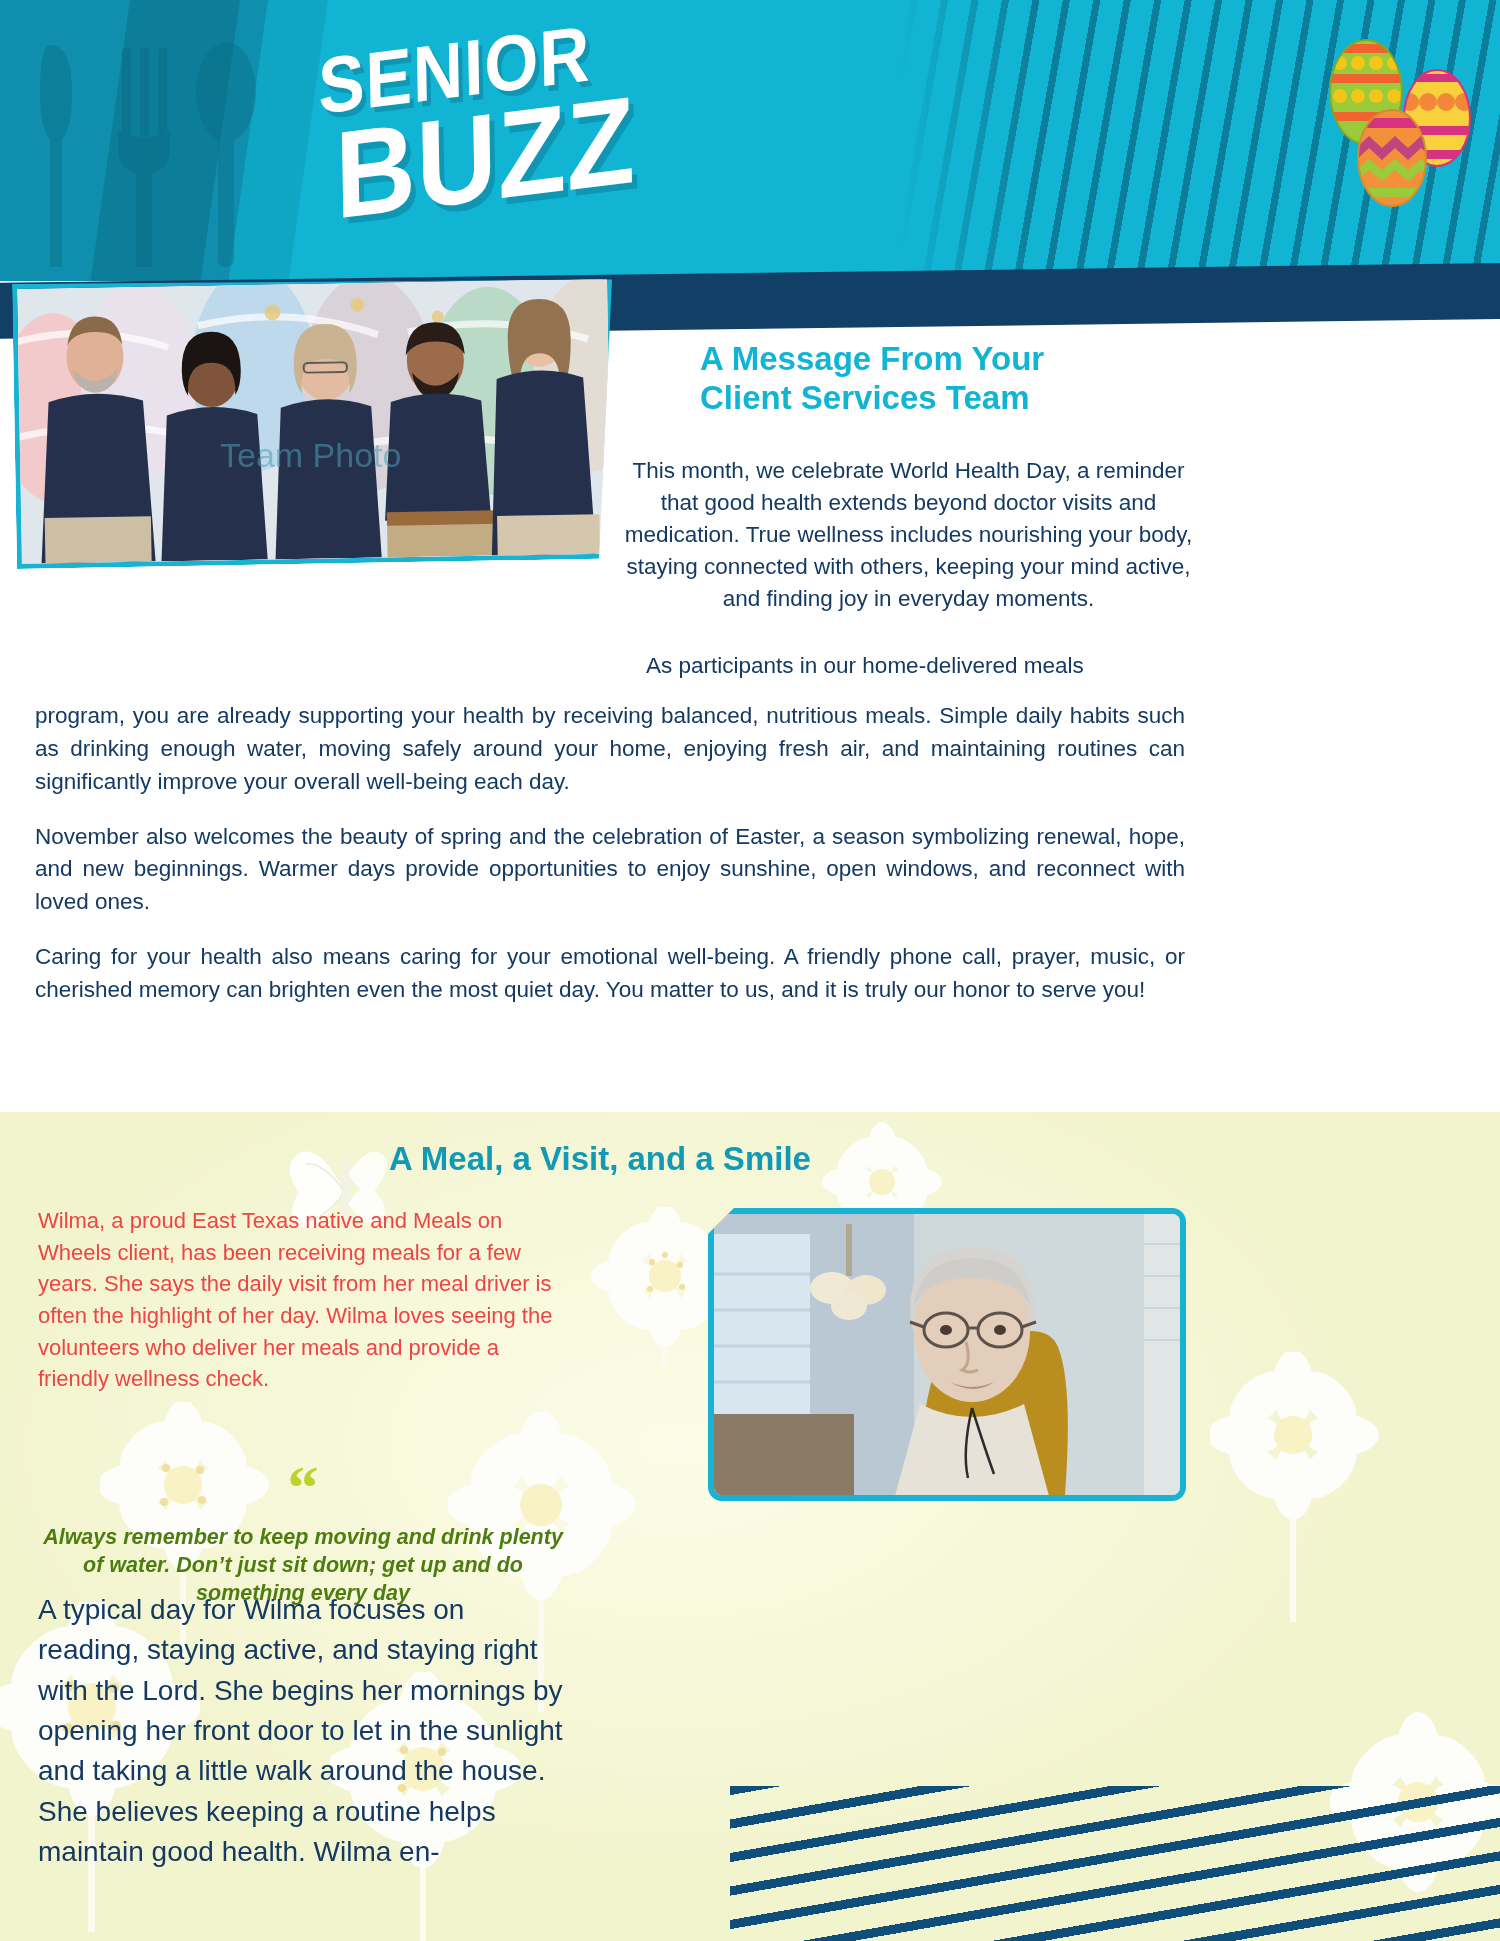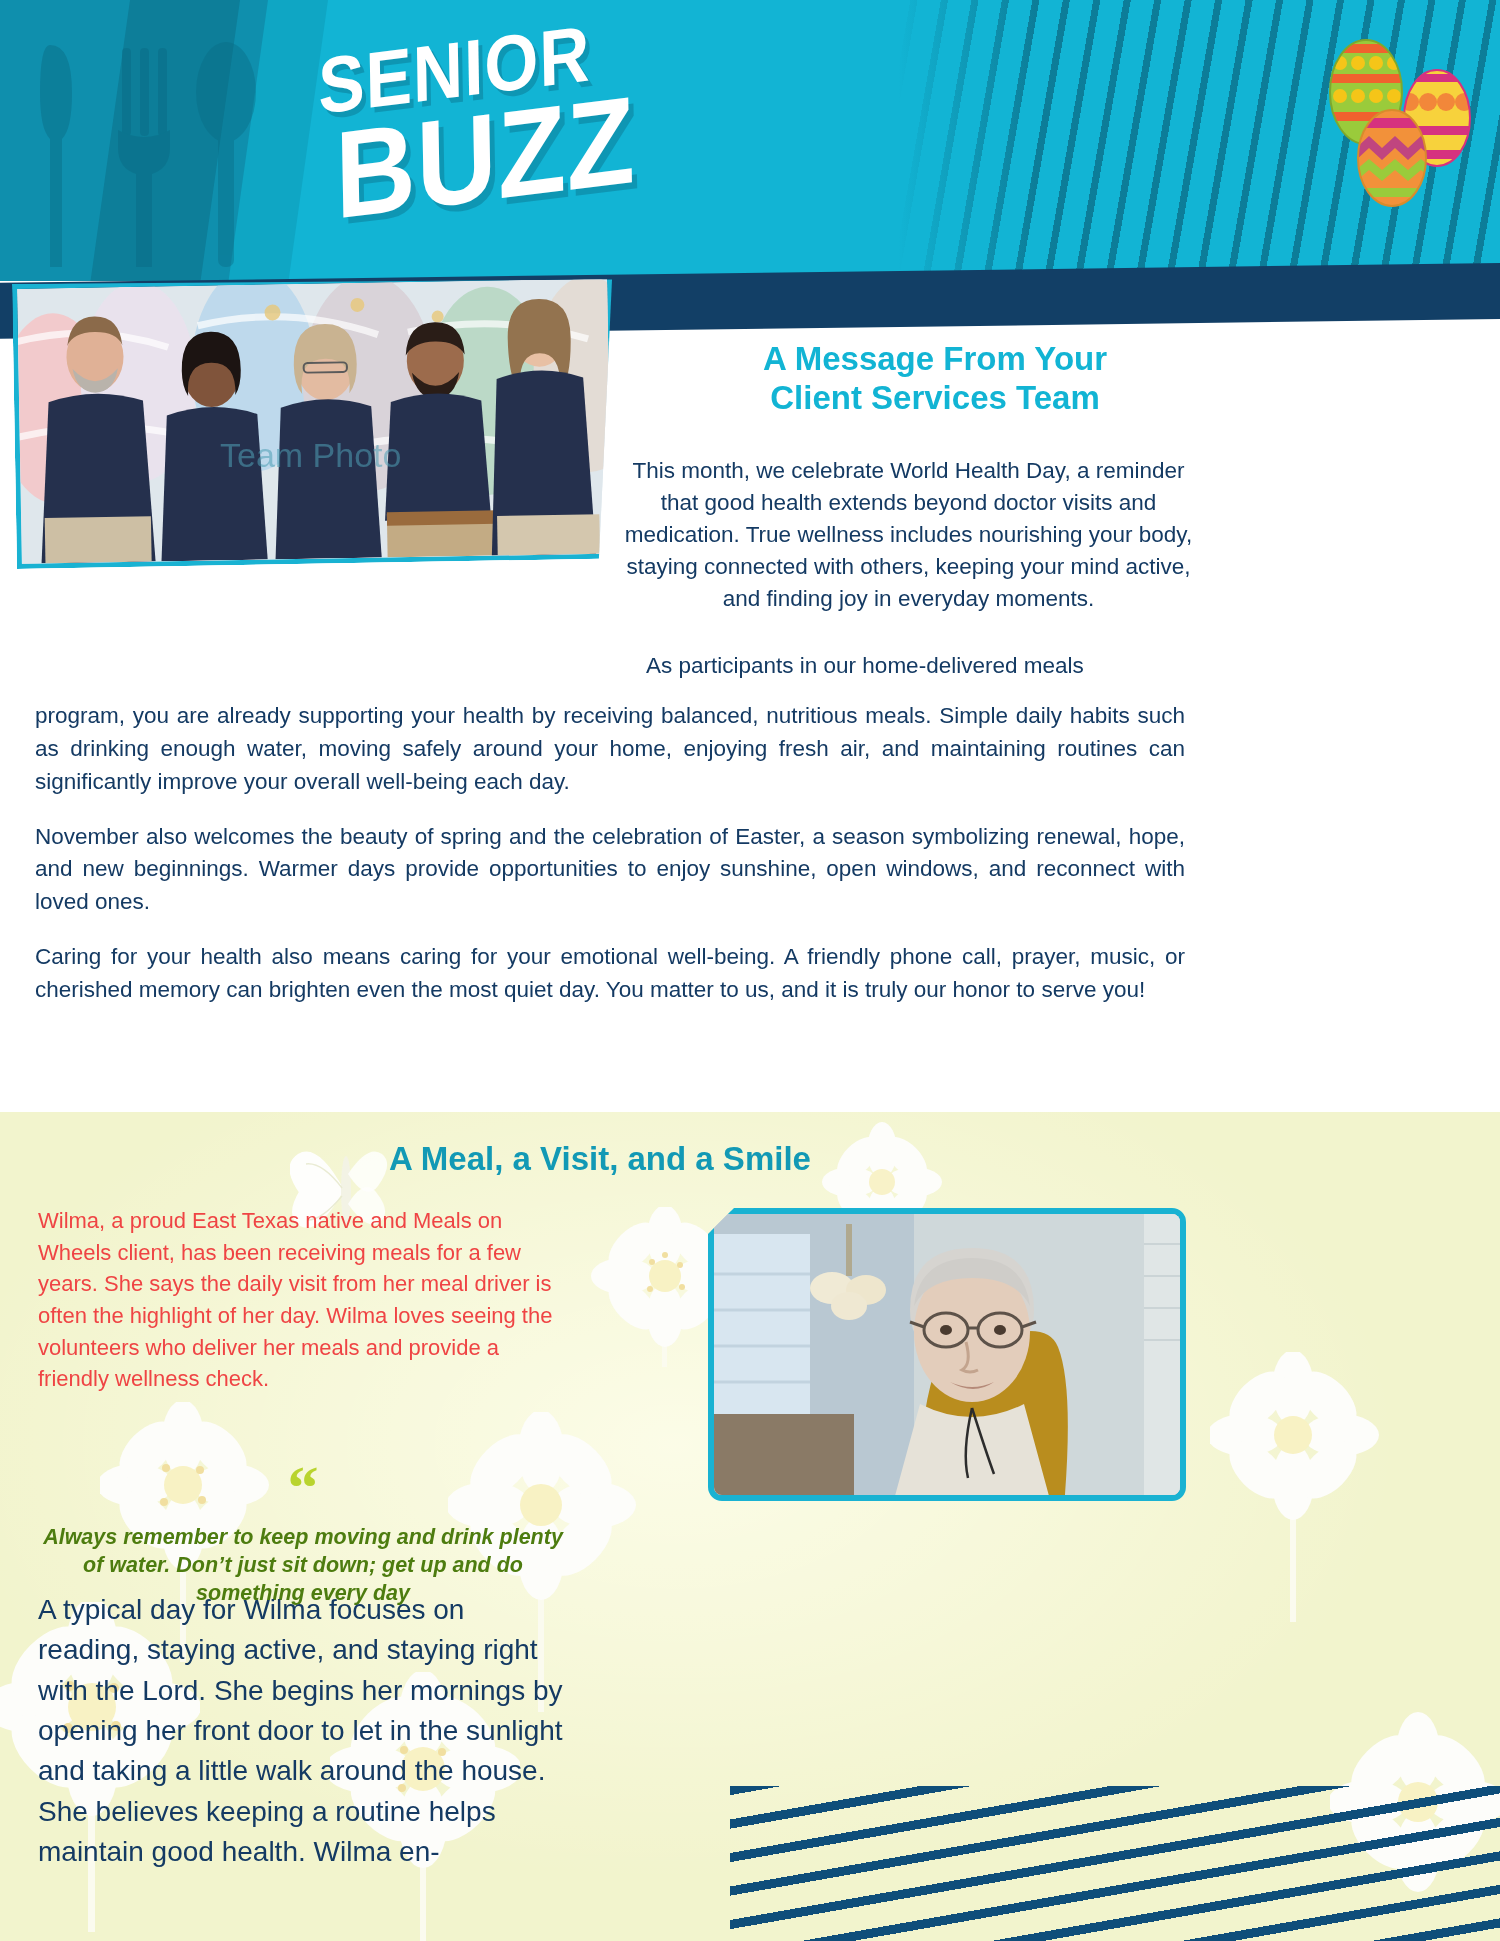--- a/index.html
+++ b/index.html
@@ -111,21 +111,21 @@
   .team-watermark {
     position: absolute; left: 220px; top: 420px; z-index: 6;
     font-size: 34px; color: #4f9fb5; opacity: .55;
     font-family: "Liberation Sans", sans-serif;
     margin-top: 16px;
   }
 
   
   .art1-head {
     position: absolute; left: 700px; top: 340px; width: 470px;
-    text-align: center; color: #12b4d4;
+    text-align: left; color: #12b4d4;
     font-size: 33px; font-weight: bold; line-height: 1.18;
     font-family: "Liberation Sans", sans-serif;
   }
   .art1-col {
     position: absolute; left: 616px; top: 455px; width: 585px;
     color: #143a63; font-size: 22.5px; line-height: 1.42;
     text-align: center;
     font-family: "Liberation Sans", sans-serif;
   }
   .art1-lead {

